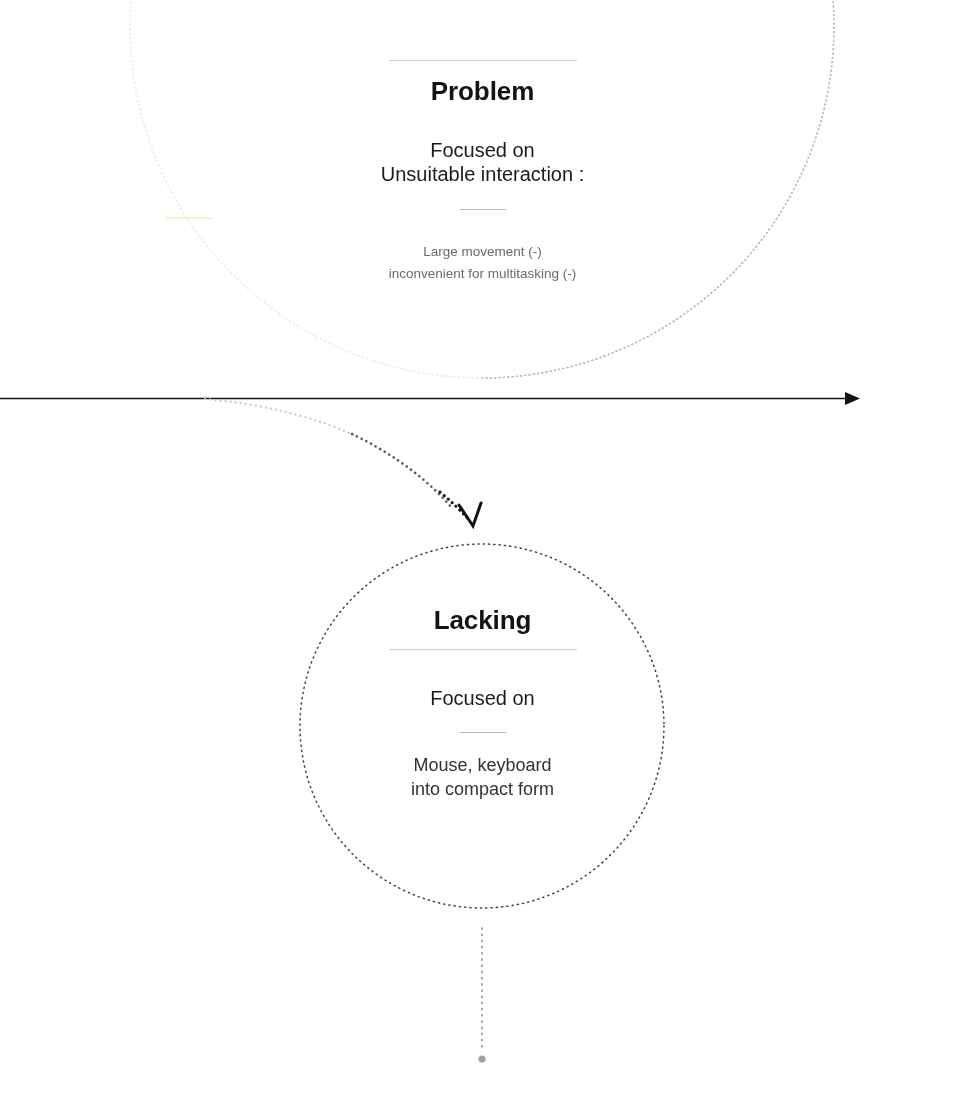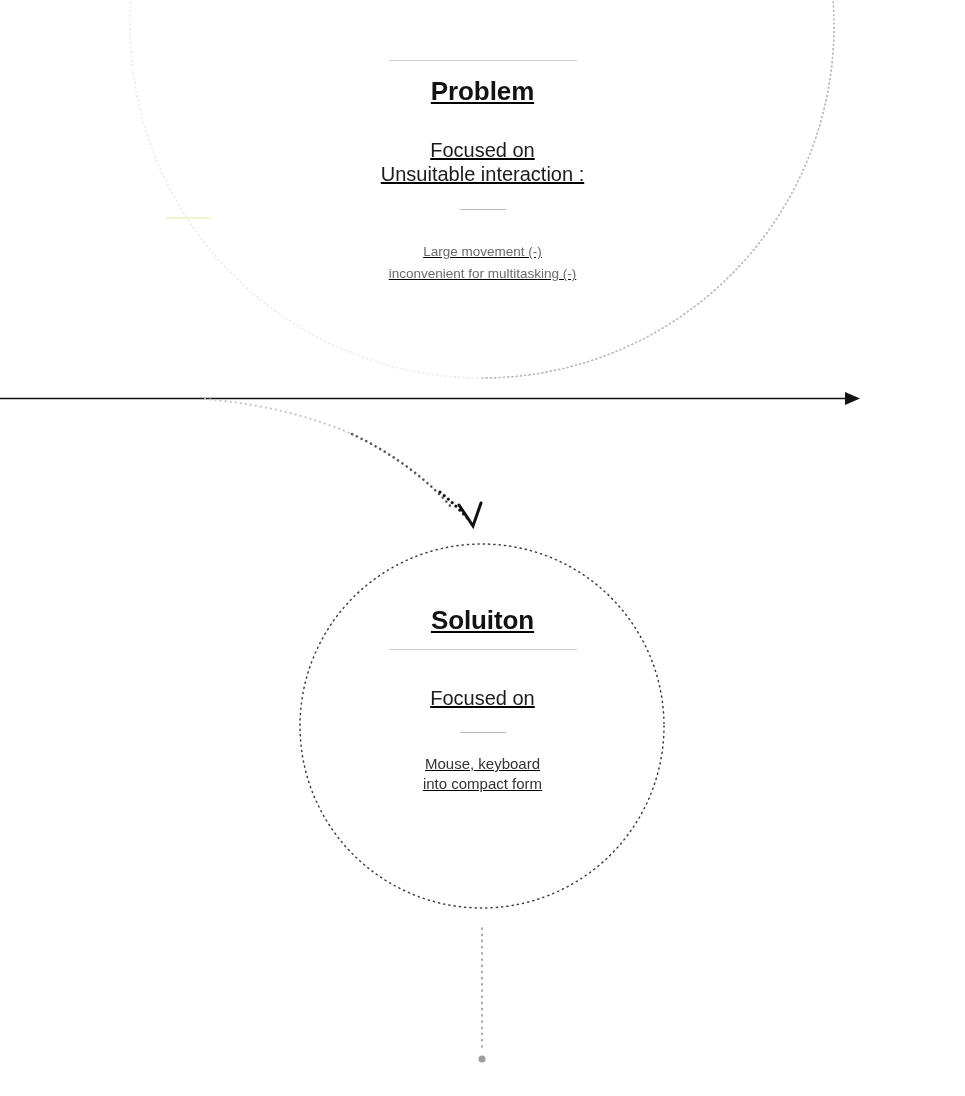--- a/index.html
+++ b/index.html
@@ -26,21 +26,20 @@
     height: 1096px;
     pointer-events: none;
   }
 
   
   .block {
     position: absolute;
     text-align: center;
     width: 100%;
     left: 0;
-    text-decoration: underline;
   }
 
   .rule {
     background: #cfcfcf;
     height: 1px;
     margin: 0 auto;
   }
   .rule-long { width: 188px; }
   .rule-short { width: 46px; background: #b9b9b9; }
 
@@ -60,21 +59,21 @@
     text-align: center;
   }
 
   .list {
     font-size: 13.5px;
     color: #6a6a6a;
     line-height: 1.63;
   }
 
   .body-note {
-    font-size: 15px;
+    font-size: 18px;
     color: #333333;
     line-height: 1.2;
   }
   .body-note div { margin: 0 0 2px 0; }
 
   
   #problem-block      { top: 60px; }
   #problem-title      { margin-top: 16px; }
   #problem-subtitle   { margin-top: 32px; }
   #problem-rule-small { margin-top: 23px; }
@@ -136,21 +135,21 @@
     <div class="rule rule-short" id="problem-rule-small"></div>
 
     <div class="list" id="problem-list">
       <div>Large movement (-)</div>
       <div>inconvenient for multitasking (-)</div>
     </div>
   </div>
 
   <div class="block" id="solution-block">
 
-    <div class="title" id="solution-title">Soluiton</div>
+    <div class="title" id="solution-title">Lacking</div>
 
     <div class="rule rule-long" id="solution-rule-long"></div>
 
     <div class="subtitle" id="solution-subtitle">
       <div>Focused on</div>
     </div>
 
     <div class="rule rule-short" id="solution-rule-small"></div>
 
     <div class="body-note" id="solution-note">

